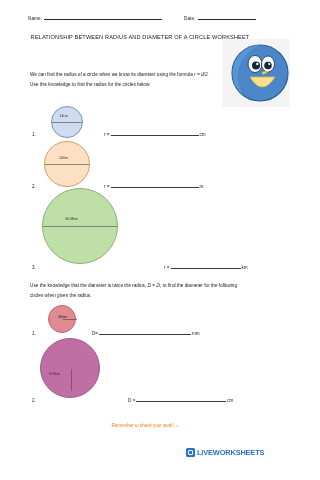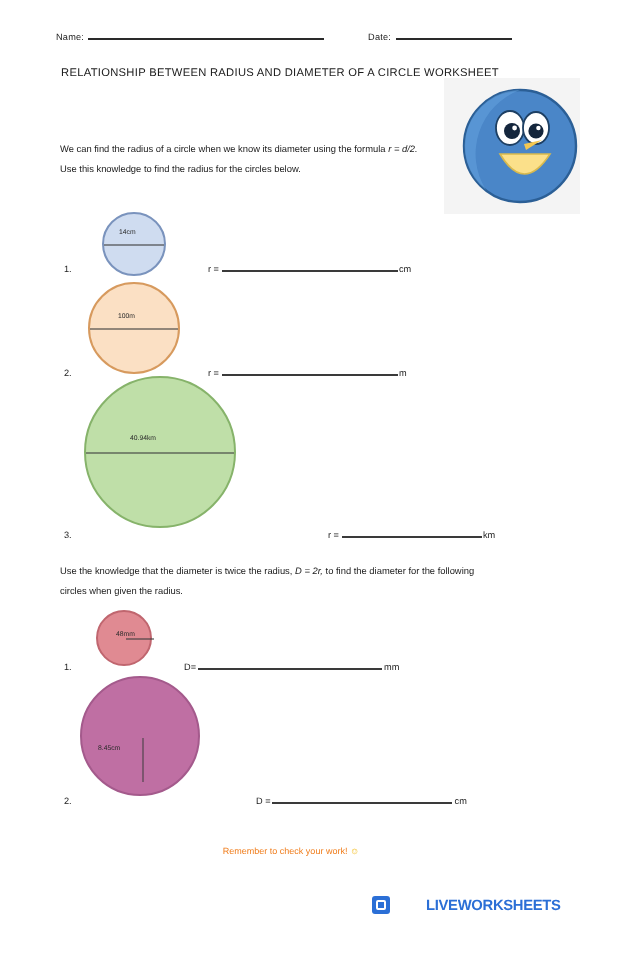--- a/index.html
+++ b/index.html
@@ -150,21 +150,21 @@
   }
   .note .smile { color: #f2b400; }
 
   
   .lw-logo {
     position: absolute;
     top: 448px;
     left: 186px;
     display: flex;
     align-items: center;
-    gap: 18px;
+    gap: 2px;
     justify-content: center;
   }
   .lw-mark {
     width: 9px;
     height: 9px;
     background: #2b6fd6;
     border-radius: 1.5px;
     position: relative;
   }
   .lw-mark::before {

